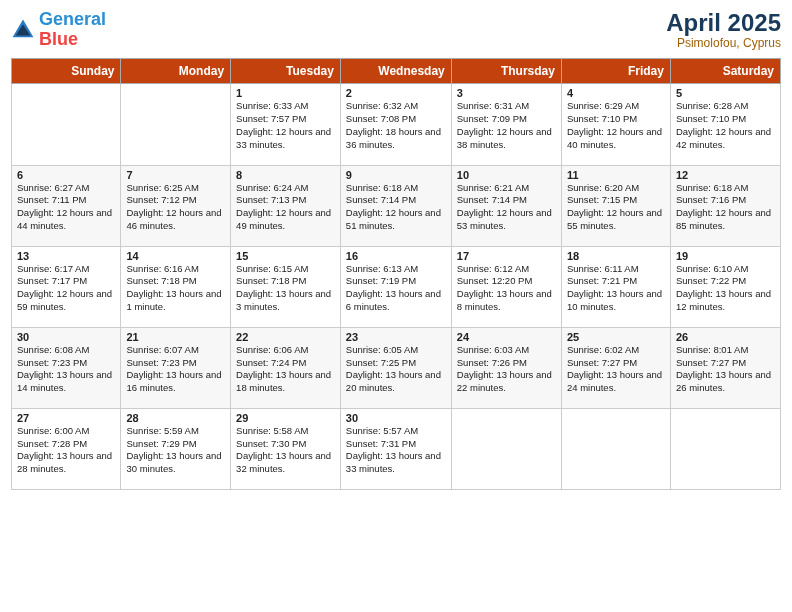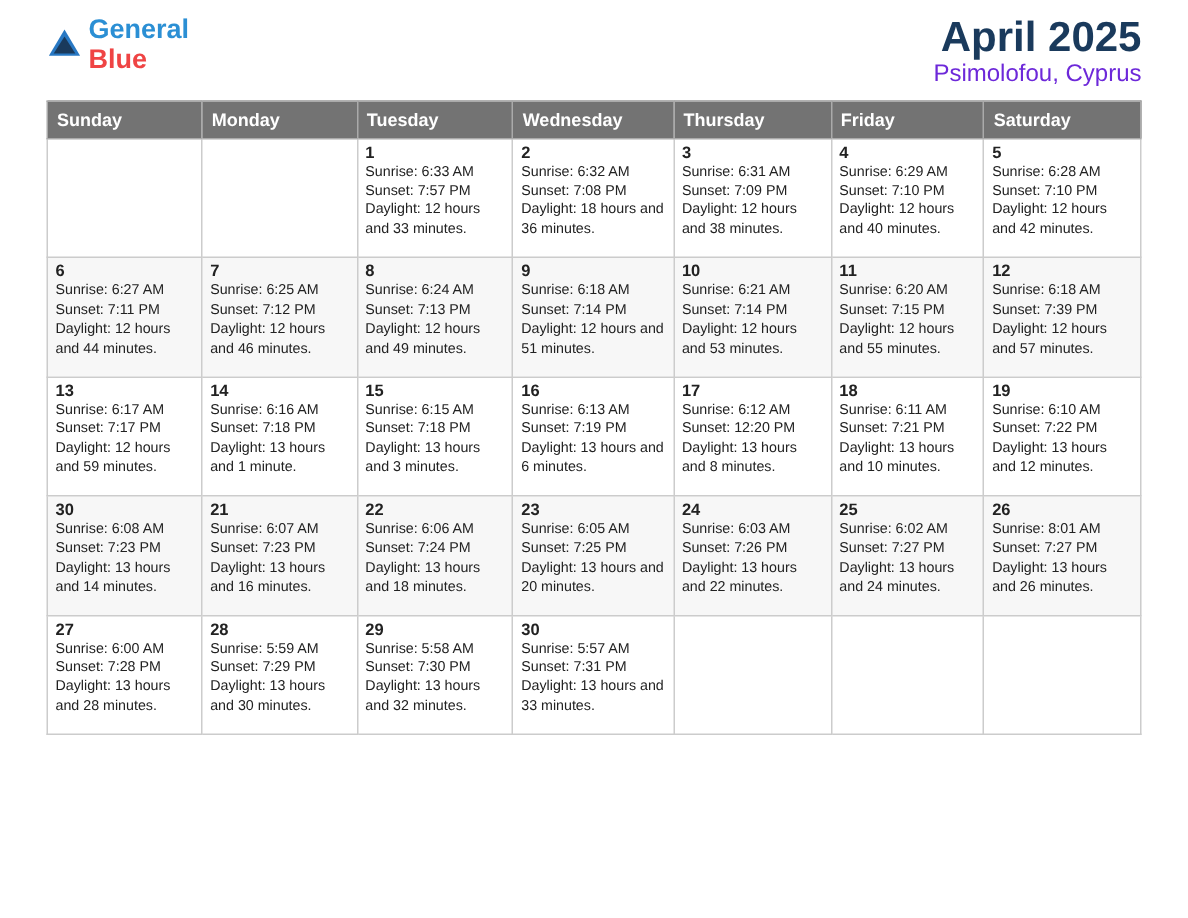--- a/index.html
+++ b/index.html
@@ -6,21 +6,21 @@
     body {
       font-family: Arial, sans-serif;
       background: #fff;
       width: 792px;
       height: 612px;
       overflow: hidden;
     }
     .page {
       width: 792px;
       height: 500px;
-      padding: 10px 31px;
+      padding: 10px 11px;
       display: flex;
       flex-direction: column;
     }
     .header {
       display: flex;
       justify-content: space-between;
       align-items: flex-start;
       margin-bottom: 8px;
     }
     .logo {
@@ -38,42 +38,42 @@
       color: #2b8fd4;
     }
     .logo-icon {
       width: 24px;
       height: 24px;
     }
     .title-block {
       text-align: right;
     }
     .month-title {
-      font-size: 28px;
+      font-size: 24px;
       font-weight: bold;
       color: #1a3a5c;
       line-height: 1.1;
     }
     .subtitle {
-      font-size: 16px;
-      color: #6d28d9;
+      font-size: 12px;
+      color: #a16207;
       text-align: right;
     }
     .calendar {
       width: 100%;
       border-collapse: collapse;
       flex: 1;
     }
     .calendar th {
-      background-color: #737373;
+      background-color: #c2410c;
       color: #fff;
       font-size: 12px;
       font-weight: bold;
       padding: 5px 6px;
-      text-align: left;
+      text-align: right;
       border: 1px solid #aaa;
     }
     .calendar td {
       vertical-align: top;
       border: 1px solid #ccc;
       padding: 3px 5px;
       font-size: 9.5px;
       color: #222;
       width: 113px;
       height: 78px;
@@ -220,22 +220,22 @@
         <div class="cell-content">
           <div>Sunrise: 6:20 AM</div>
           <div>Sunset: 7:15 PM</div>
           <div>Daylight: 12 hours and 55 minutes.</div>
         </div>
       </td>
           <td>
         <div class="day-num">12</div>
         <div class="cell-content">
           <div>Sunrise: 6:18 AM</div>
-          <div>Sunset: 7:39 PM</div>
-          <div>Daylight: 12 hours and 57 minutes.</div>
+          <div>Sunset: 7:16 PM</div>
+          <div>Daylight: 12 hours and 85 minutes.</div>
         </div>
       </td>
         </tr>
         <tr>
           <td>
         <div class="day-num">13</div>
         <div class="cell-content">
           <div>Sunrise: 6:17 AM</div>
           <div>Sunset: 7:17 PM</div>
           <div>Daylight: 12 hours and 59 minutes.</div>

